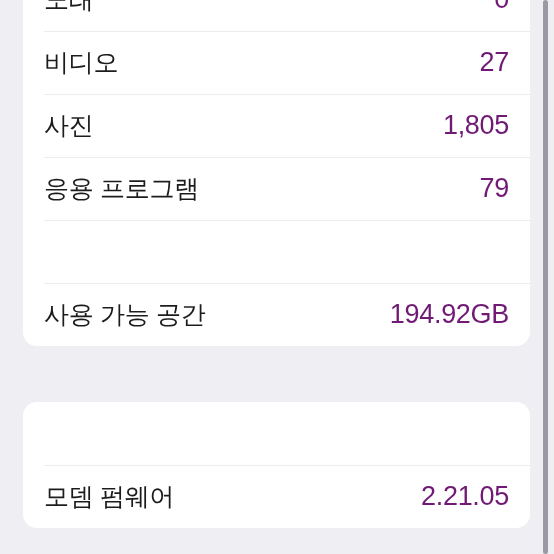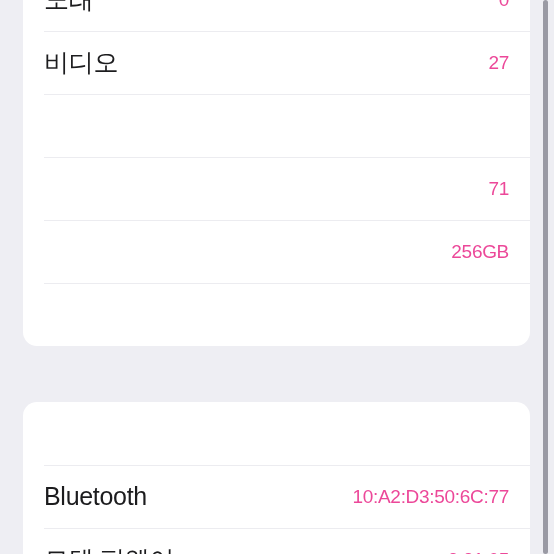--- a/index.html
+++ b/index.html
@@ -64,23 +64,23 @@
   .row-label {
     font-size: 25px;
     line-height: 1;
     color: #1c1c1e;
     letter-spacing: -0.3px;
     white-space: nowrap;
   }
 
   .row-value {
     margin-left: auto;
-    font-size: 19px;
+    font-size: 27px;
     line-height: 1;
-    color: #ec4899;
+    color: #701a75;
     letter-spacing: -0.3px;
     white-space: nowrap;
   }
 
   
   .row + .row::before {
     content: "";
     position: absolute;
     left: 21px;
     right: 0;
@@ -135,44 +135,44 @@
           <span class="row-label">노래</span>
           <span class="row-value">0</span>
         </div>
 
         <div class="row">
           <span class="row-label">비디오</span>
           <span class="row-value">27</span>
         </div>
 
         <div class="row">
+          <span class="row-label">사진</span>
+          <span class="row-value">1,805</span>
         </div>
 
         <div class="row">
-          <span class="row-value">71</span>
+          <span class="row-label">응용 프로그램</span>
+          <span class="row-value">79</span>
         </div>
 
         <div class="row">
-          <span class="row-value">256GB</span>
         </div>
 
         <div class="row">
+          <span class="row-label">사용 가능 공간</span>
+          <span class="row-value">194.92GB</span>
         </div>
 
       </div>
 
       <div class="card">
 
         <div class="row">
         </div>
 
-        <div class="row">
-          <span class="row-label">Bluetooth</span>
-          <span class="row-value">10:A2:D3:50:6C:77</span>
-        </div>
 
         <div class="row">
           <span class="row-label">모뎀 펌웨어</span>
           <span class="row-value">2.21.05</span>
         </div>
 
       </div>
 
     </div>
   </div>

